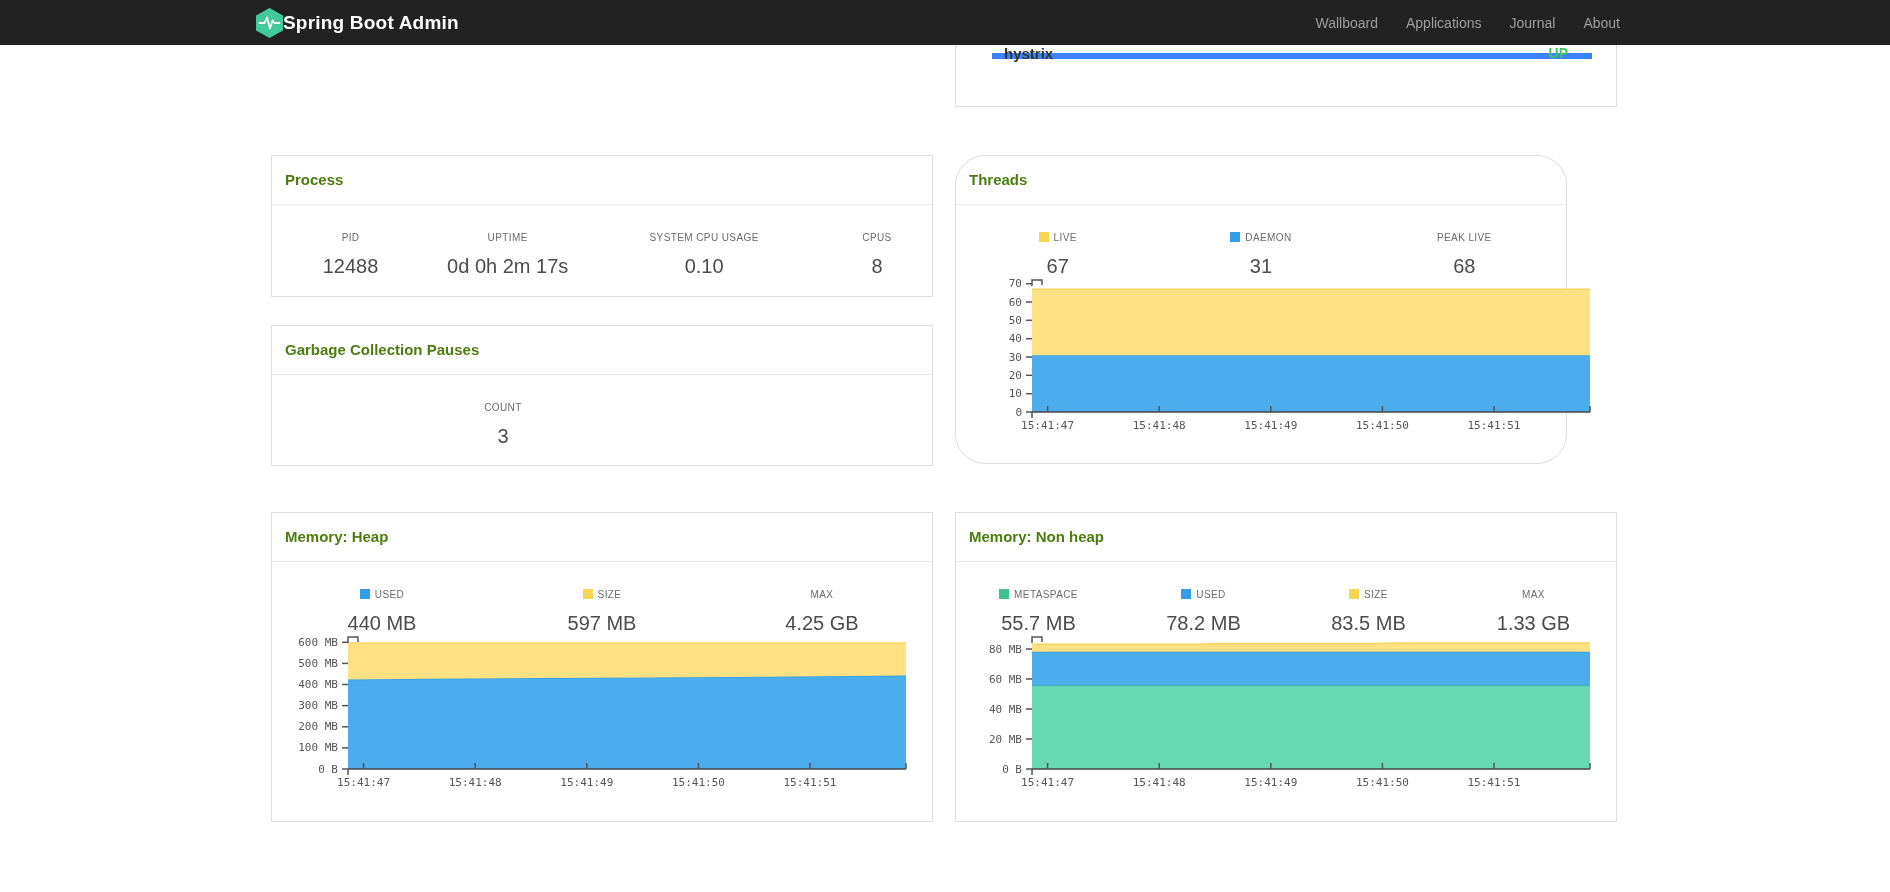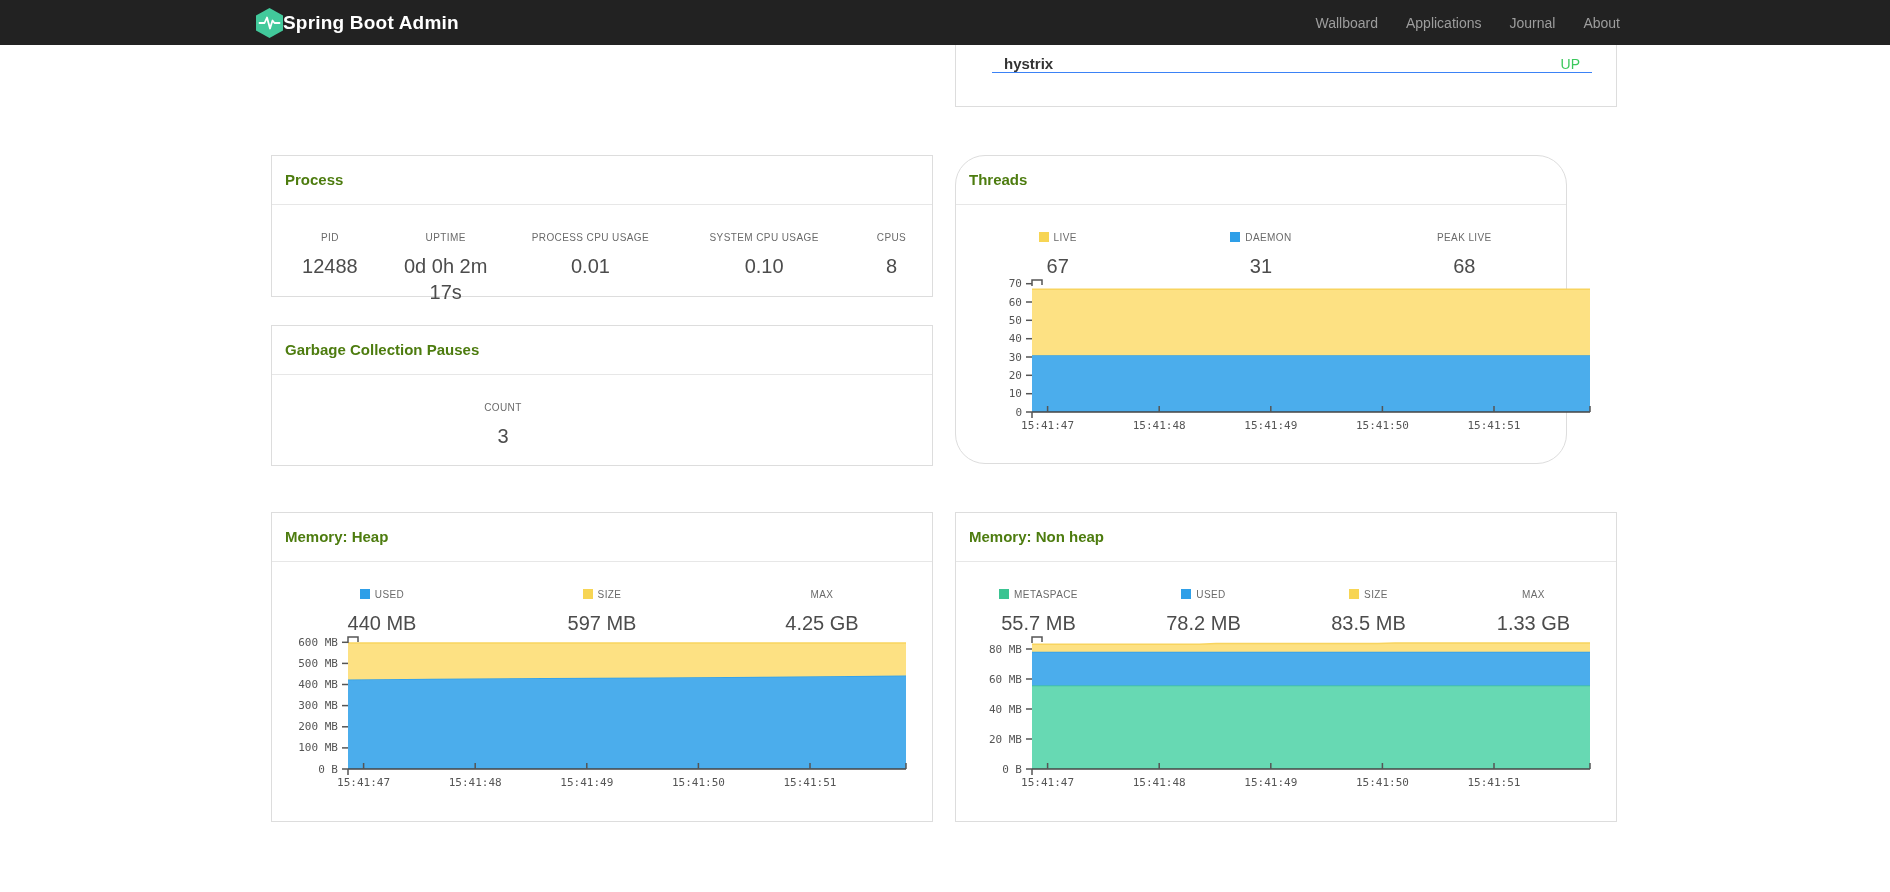--- a/index.html
+++ b/index.html
@@ -19,23 +19,23 @@
   .metrics { display:flex; text-align:center; padding-top:26px; }
   .metric { flex:1 1 0; }
   .metric .label { font-size:10px; color:#6a6a6a; letter-spacing:.4px; line-height:13px; }
   .metric .value { font-size:20px; color:#4c4c4c; margin-top:9px; line-height:26px; font-weight:400; }
   .swatch { display:inline-block; width:10px; height:10px; margin-right:5px; vertical-align:-1px; }
   .chart { position:absolute; left:1px; top:116px; }
   .chart text { font-family:"DejaVu Sans Mono", monospace; font-size:11px; fill:#555; }
 
   
   #app-panel { border-top:none; }
-  .app-row { height:28px; margin:0 24px 0 36px; border-bottom:1px solid #3b82f6; display:flex; align-items:flex-end; justify-content:space-between; }
+  .app-row { height:14px; margin:0 24px 0 36px; border-bottom:6px solid #3b82f6; display:flex; align-items:flex-start; justify-content:space-between; }
   .app-name { font-size:15px; font-weight:bold; color:#333; margin-left:12px; cursor:pointer; }
-  .app-status { font-size:14px; font-weight:normal; margin-right:12px; }
+  .app-status { font-size:14px; font-weight:bold; margin-right:24px; }
 </style>
 </head>
 <body>
 
 <div class="navbar">
   <a class="brand">
     <svg width="27" height="30" viewBox="0 0 27 30">
       <polygon points="13.5,0 27,7.5 27,22.5 13.5,30 0,22.5 0,7.5" fill="#42c99b"></polygon>
       <polyline points="3.5,15 8.5,15 11,9.5 14,20.5 16.5,12.5 18.5,15 23.5,15" fill="none" stroke="#ffffff" stroke-width="1.8" stroke-linecap="round" stroke-linejoin="round"></polyline>
     </svg>
@@ -59,24 +59,20 @@
 <div class="panel" style="left:271px; top:155px; width:662px; height:142px;">
   <div class="panel-heading">Process</div>
   <div class="metrics">
     <div class="metric">
       <div class="label">PID</div>
       <div class="value">12488</div>
     </div>
     <div class="metric">
       <div class="label">UPTIME</div>
       <div class="value">0d 0h 2m 17s</div>
-    </div>
-    <div class="metric" style="flex:1.5 1 0;">
-      <div class="label">PROCESS CPU USAGE</div>
-      <div class="value">0.01</div>
     </div>
     <div class="metric" style="flex:1.5 1 0;">
       <div class="label">SYSTEM CPU USAGE</div>
       <div class="value">0.10</div>
     </div>
     <div class="metric" style="flex:0.7 1 0;">
       <div class="label">CPUS</div>
       <div class="value">8</div>
     </div>
   </div>

